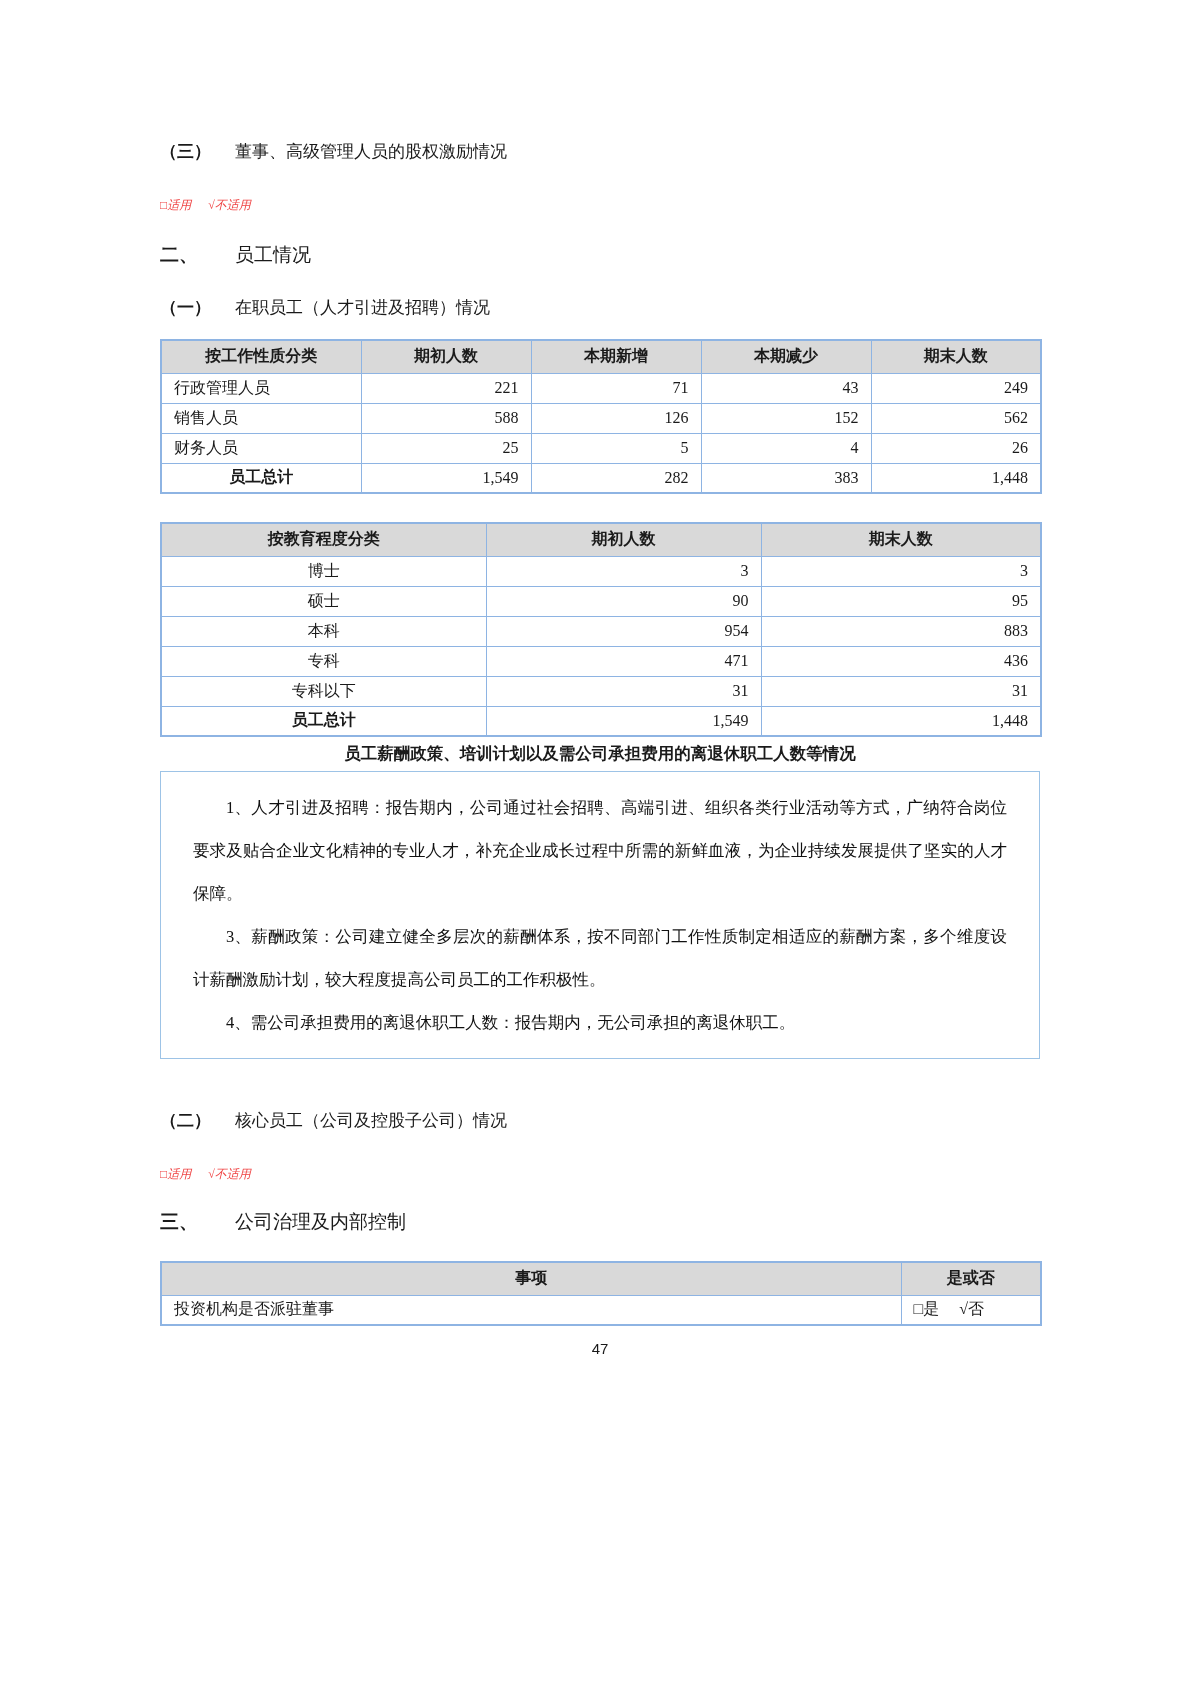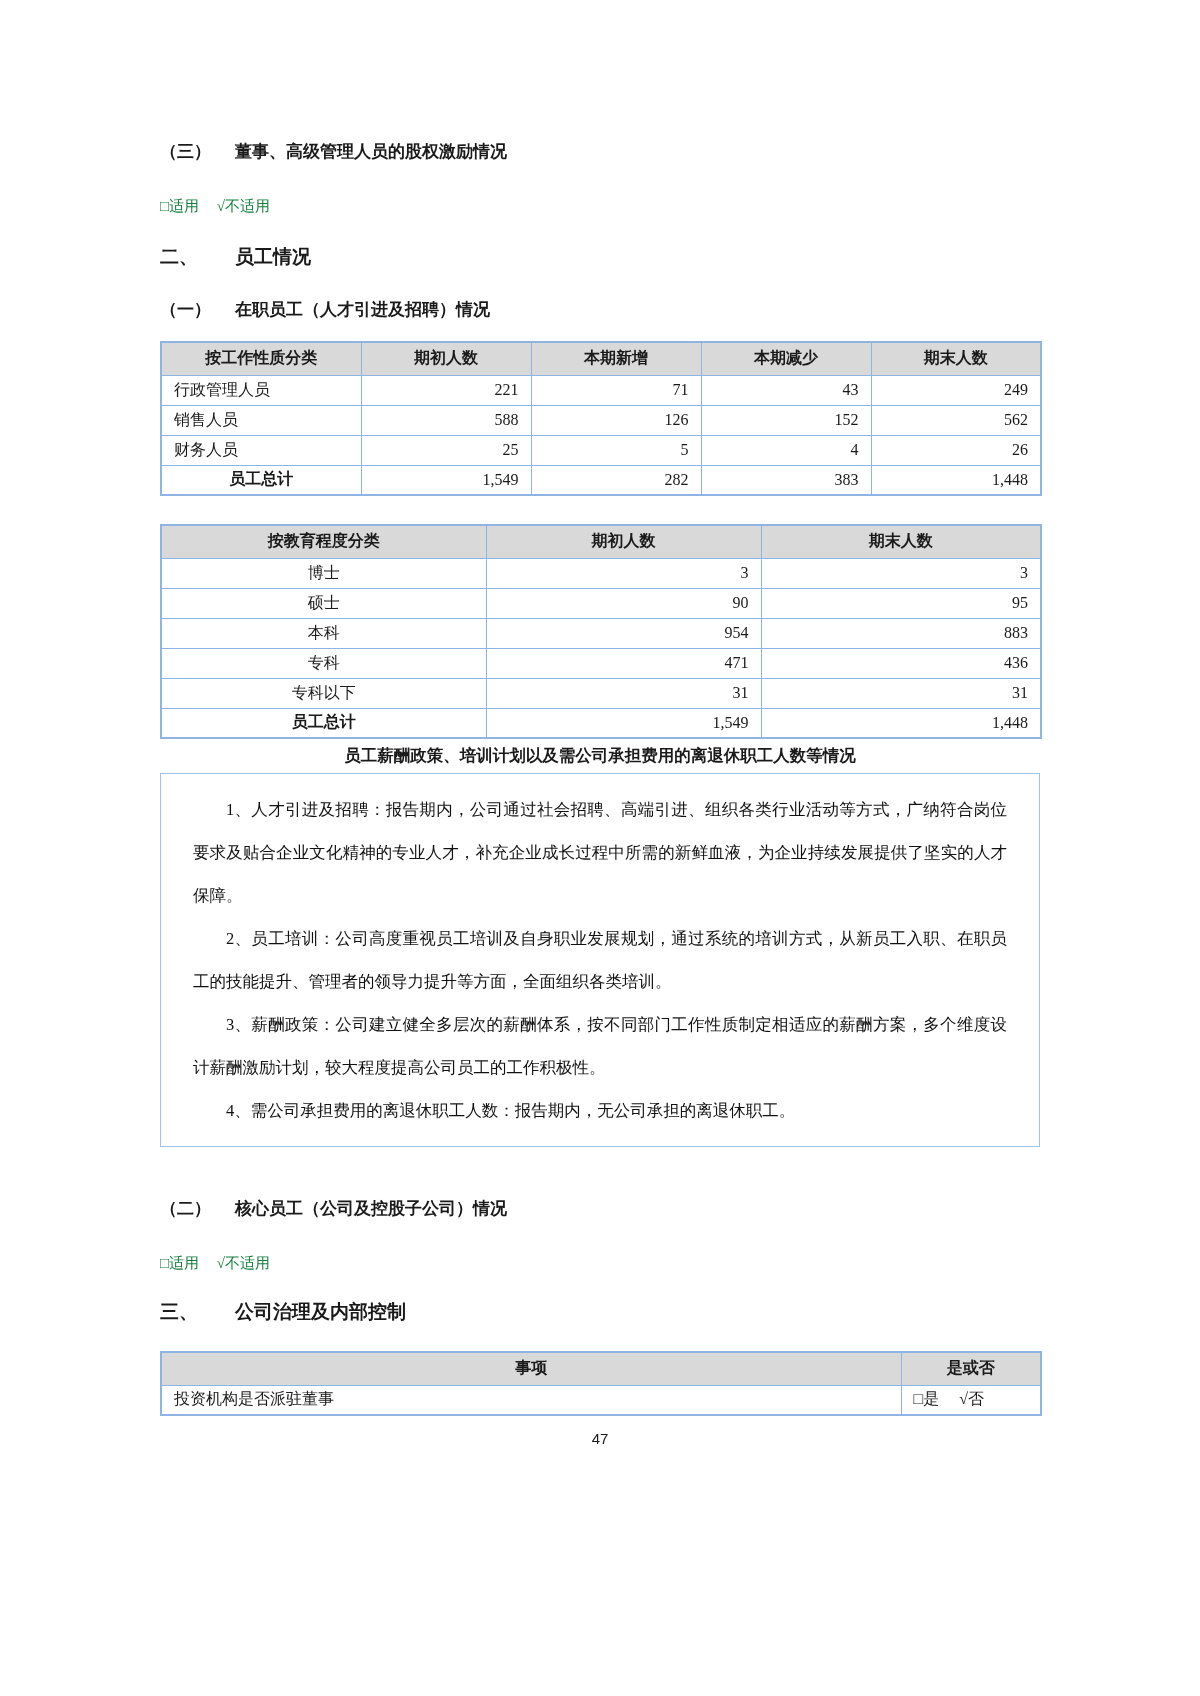--- a/index.html
+++ b/index.html
@@ -14,25 +14,25 @@
   }
   .content {
     width: 880px;
     margin: 0 auto;
     padding-top: 140px;
   }
   
   .h-row { display: flex; margin-bottom: 34px; }
   .h-num  { width: 75px; flex: 0 0 75px; font-weight: bold; font-size: 17px;
             font-family: "Liberation Sans", "DejaVu Sans", sans-serif; }
-  .h-title{ font-weight: bold; font-size: 17px;
+  .h-title{ font-weight: normal; font-size: 17px;
             font-family: "Liberation Sans", "DejaVu Sans", sans-serif; }
   .h-row.lvl1 .h-num, .h-row.lvl1 .h-title { font-size: 19px; }
   .h-row.lvl1 { margin-bottom: 28px; }
-  .applicable { font-size: 15px; margin-bottom: 28px; color: #15803d; }
+  .applicable { font-size: 12px; margin-bottom: 28px; color: #ef4444; font-style: italic; }
   .applicable span { margin-right: 14px; }
   
   table { border-collapse: collapse; width: 880px; table-layout: fixed;
           font-size: 16px; }
   .tbl { border: 2px solid #8EB4E3; margin-bottom: 28px; }
   .tbl th, .tbl td { border: 1px solid #8EB4E3; height: 30px; padding: 2px 12px;
                      overflow: hidden; white-space: nowrap; }
   .tbl th { background: #D9D9D9; font-weight: bold; text-align: center; height: 33px;
             font-family: "Liberation Sans", "DejaVu Sans", sans-serif; font-size: 16px; }
   .tbl td.lbl   { text-align: left;  }
@@ -169,21 +169,20 @@
         <td class="lblc">员工总计</td>
         <td class="num">1,549</td>
         <td class="num">1,448</td>
       </tr>
     </tbody>
   </table>
 
   <div class="policy-heading">员工薪酬政策、培训计划以及需公司承担费用的离退休职工人数等情况</div>
   <div class="policy-box">
     <p>1、人才引进及招聘：报告期内，公司通过社会招聘、高端引进、组织各类行业活动等方式，广纳符合岗位要求及贴合企业文化精神的专业人才，补充企业成长过程中所需的新鲜血液，为企业持续发展提供了坚实的人才保障。</p>
-    <p>2、员工培训：公司高度重视员工培训及自身职业发展规划，通过系统的培训方式，从新员工入职、在职员工的技能提升、管理者的领导力提升等方面，全面组织各类培训。</p>
     <p>3、薪酬政策：公司建立健全多层次的薪酬体系，按不同部门工作性质制定相适应的薪酬方案，多个维度设计薪酬激励计划，较大程度提高公司员工的工作积极性。</p>
     <p>4、需公司承担费用的离退休职工人数：报告期内，无公司承担的离退休职工。</p>
   </div>
 
   <div class="h-row">
     <span class="h-num">（二）</span>
     <span class="h-title">核心员工（公司及控股子公司）情况</span>
   </div>
 
   <div class="applicable" style="margin-bottom:26px;">

